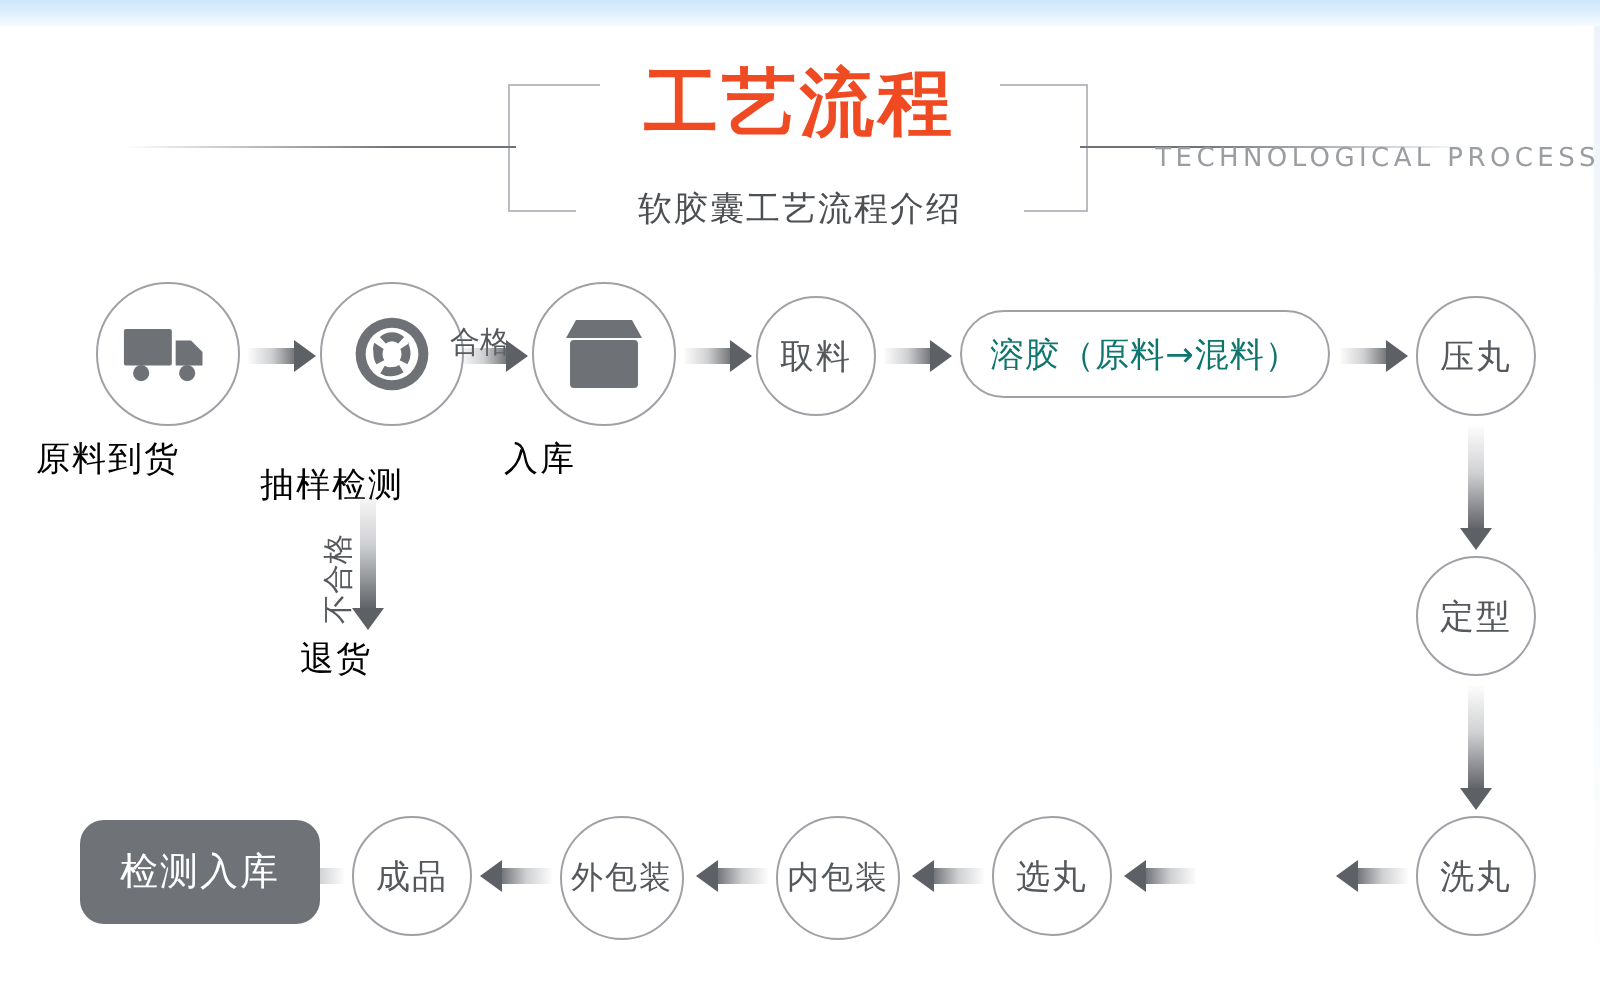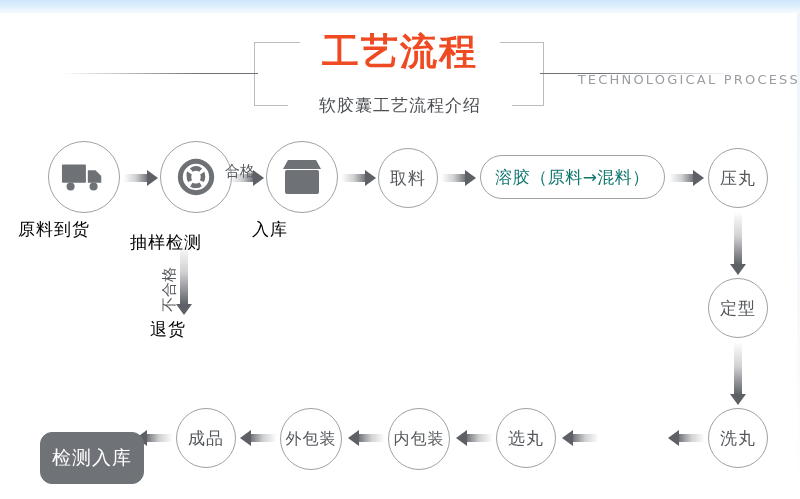--- a/index.html
+++ b/index.html
@@ -281,17 +281,17 @@
 
   <div class="circ" style="left:176px;top:408px;width:60px;height:60px;">
     <span>成品</span>
   </div>
 
   <div class="ar l" style="left:136px;top:428px;width:36px;height:20px;">
     <div class="shaft" style="width:28px;"></div>
       <div class="head"></div>
   </div>
 
-  <div class="rrect solid" style="left:40px;top:432px;width:104px;height:52px;">
+  <div class="rrect solid" style="left:40px;top:410px;width:120px;height:52px;">
     <span>检测入库</span>
   </div>
 
 </div>
 
 </body></html>

